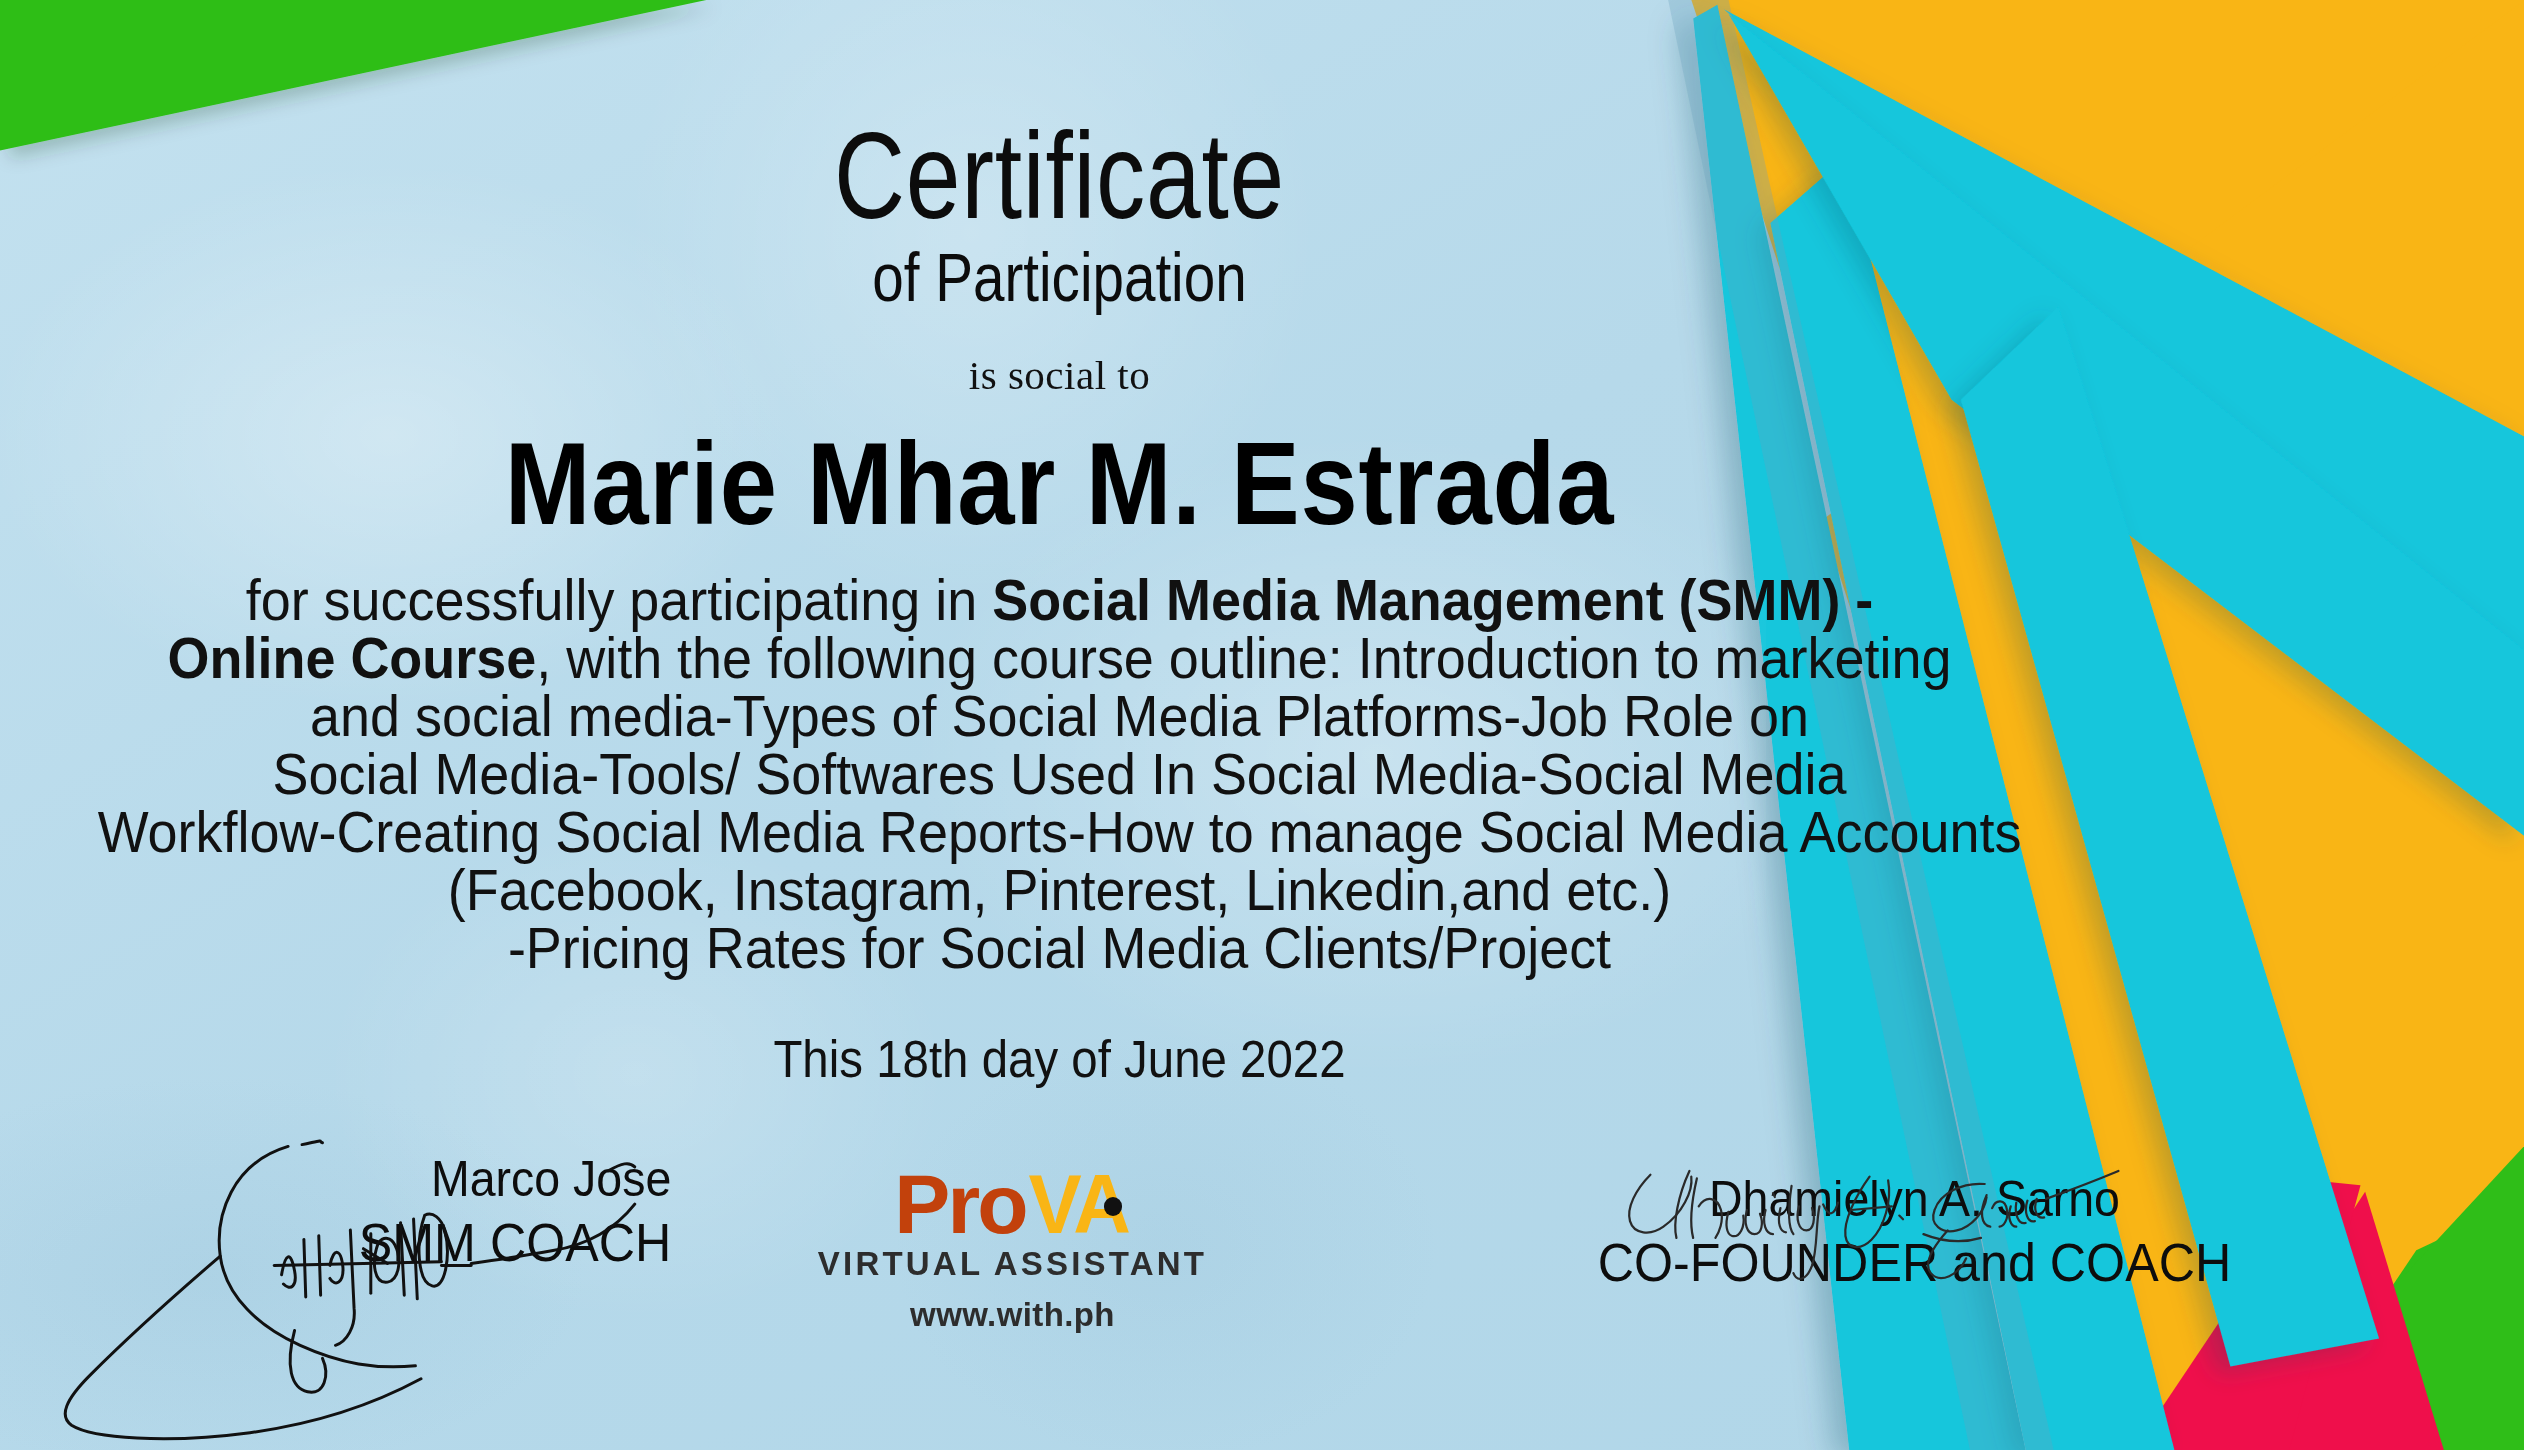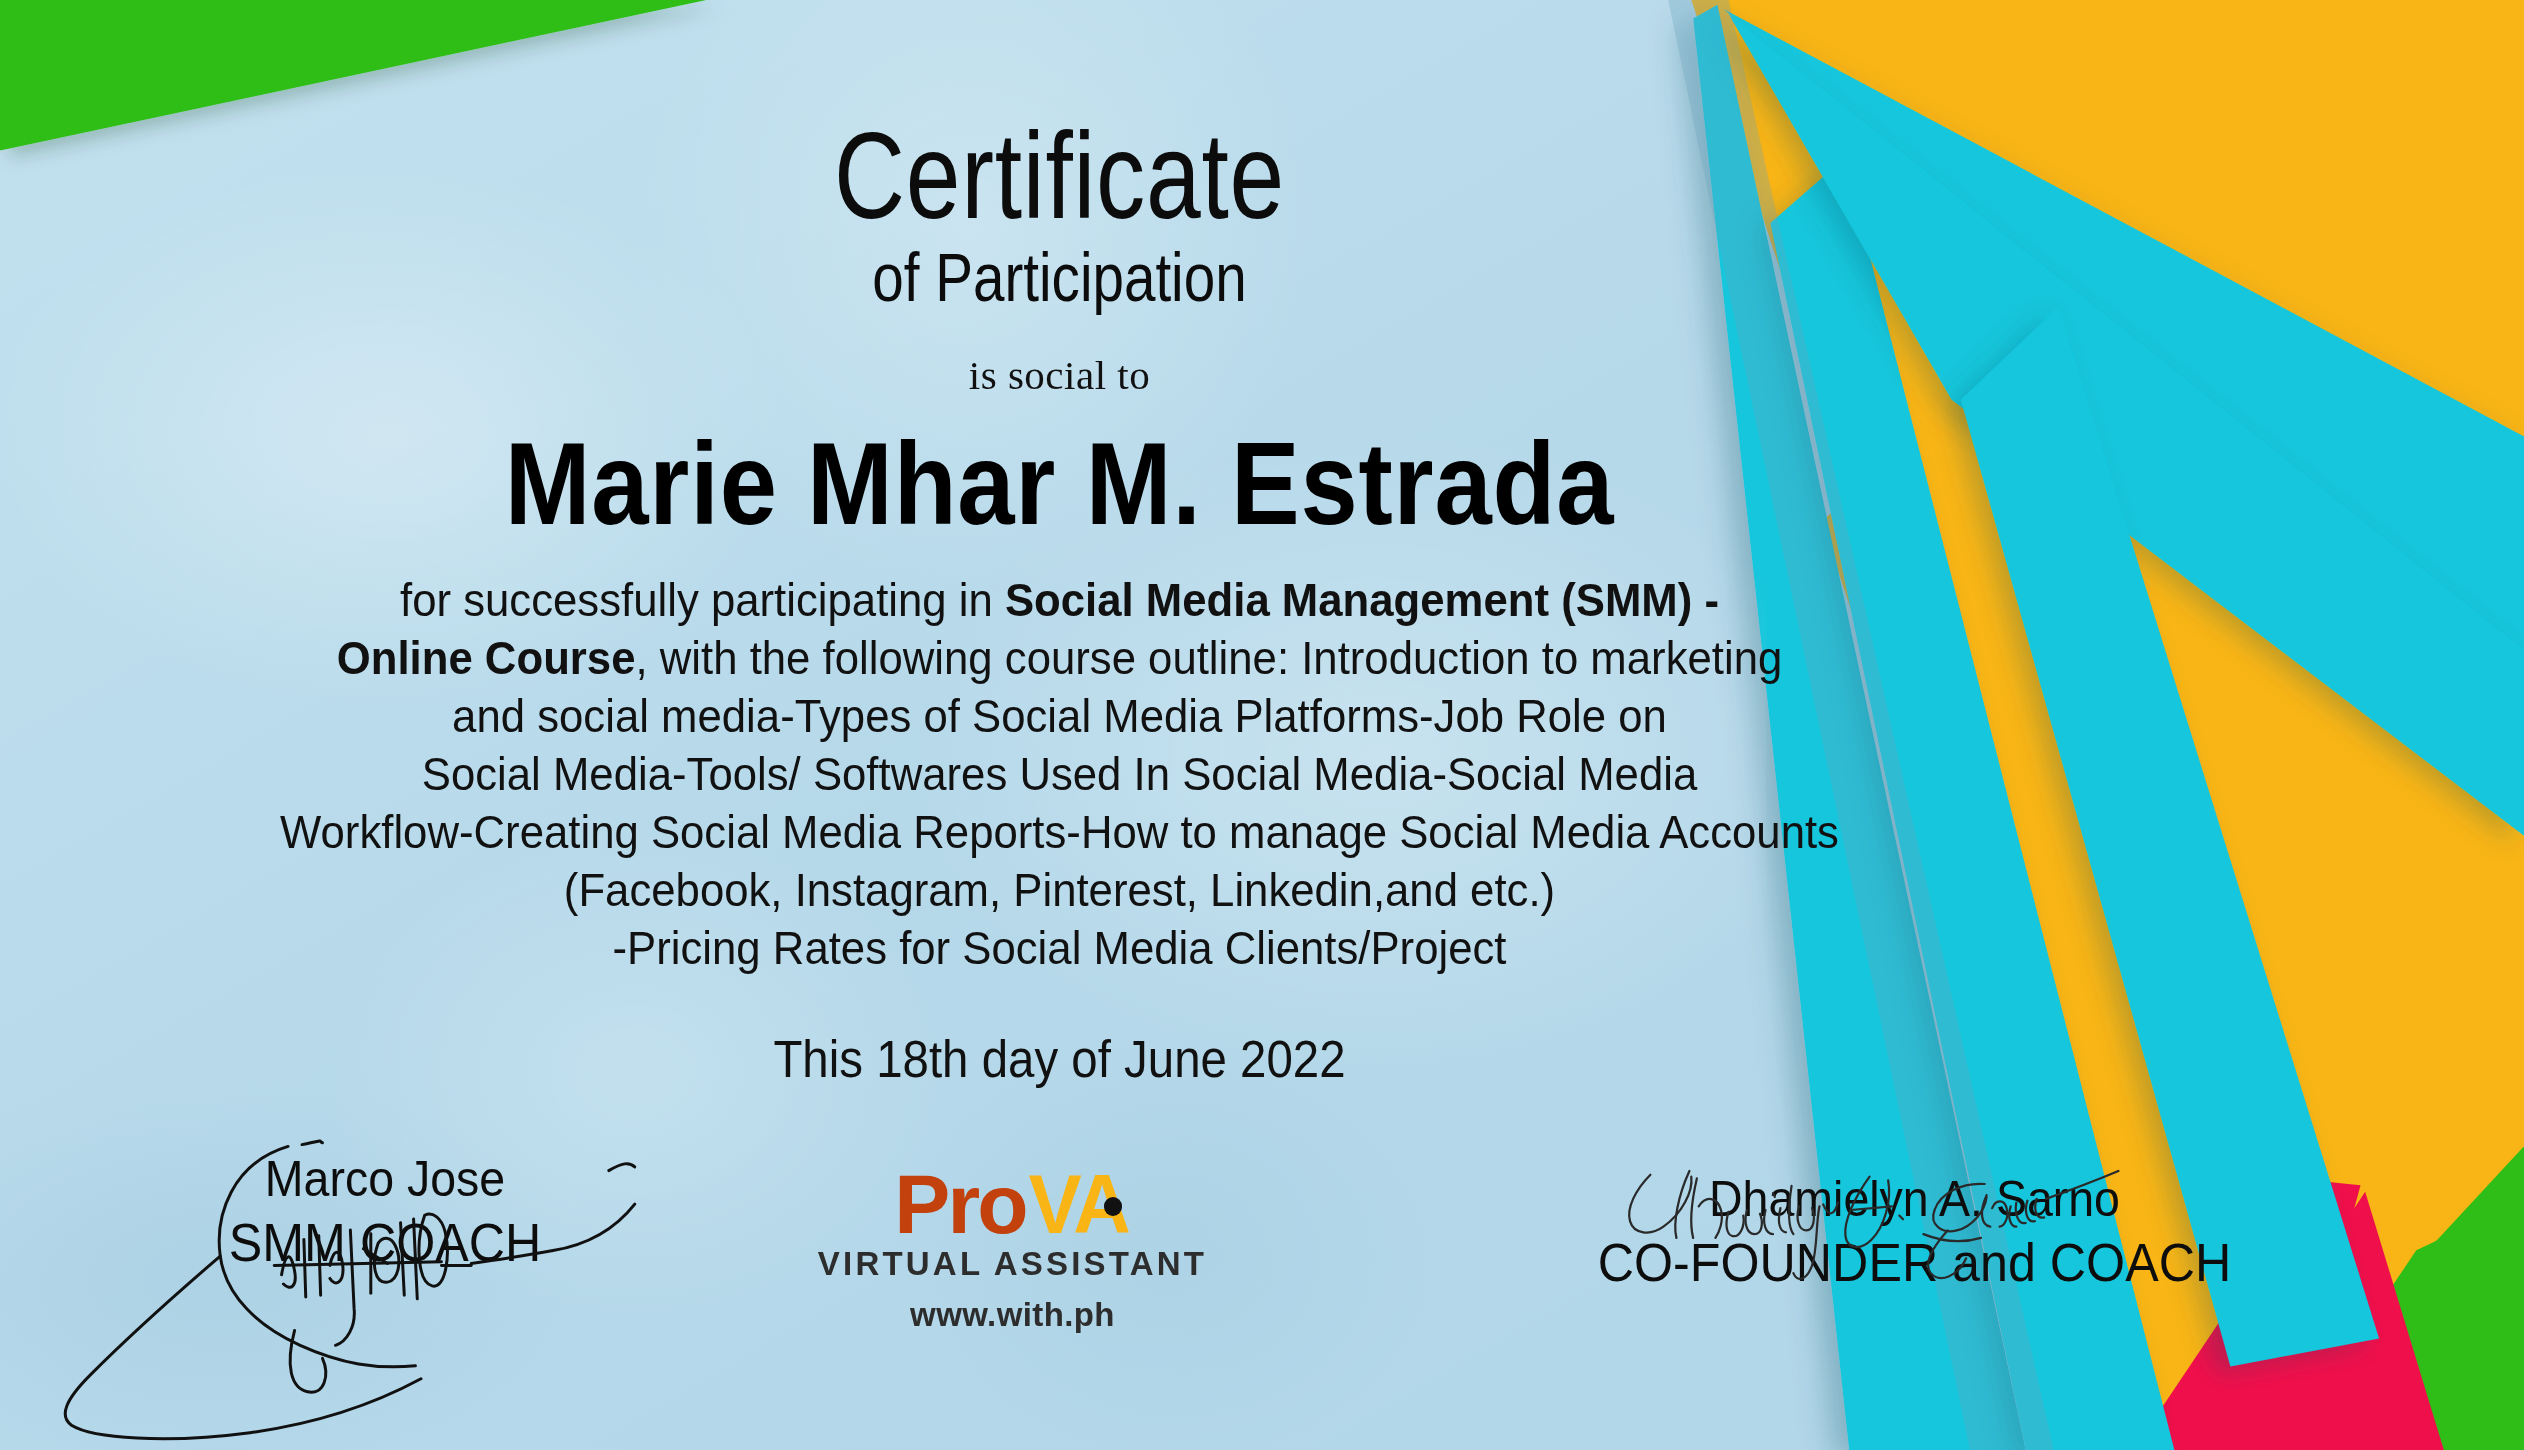--- a/index.html
+++ b/index.html
@@ -112,21 +112,21 @@
     white-space: nowrap;
   }
 
   .body-block {
     position: absolute;
     top: 571px;
     left: 0;
     width: 2119px;
     text-align: center;
     font-family: "Liberation Sans", sans-serif;
-    font-size: 47px;
+    font-size: 58px;
     font-weight: 400;
     color: #111;
     line-height: 58px;
     letter-spacing: 0px;
   }
   .body-block .line { transform: scaleX(0.93); transform-origin: center center; white-space: nowrap; }
   .body-block b { font-weight: 700; }
 
   .date-line {
     position: absolute;
@@ -140,21 +140,21 @@
     color: #111;
     transform: scaleX(0.93);
     transform-origin: center center;
   }
 
   
   .sig-block {
     position: absolute;
     text-align: center;
   }
-  .sig-left  { left: 60px;   top: 1149px; width: 650px; }
+  .sig-left  { left: 44px;   top: 1149px; width: 650px; text-align: right; }
   .sig-right { left: 1524px; top: 1169px; width: 781px; }
 
   .sig-svg {
     position: absolute;
     pointer-events: none;
   }
   .sig-svg-left  { left: 51px;  top: 1126px; width: 595px; height: 316px; z-index: 6; }
   .sig-svg-right { left: 1617px; top: 1169px; width: 520px; height: 121px; z-index: 6; }
 
   .sig-name {

